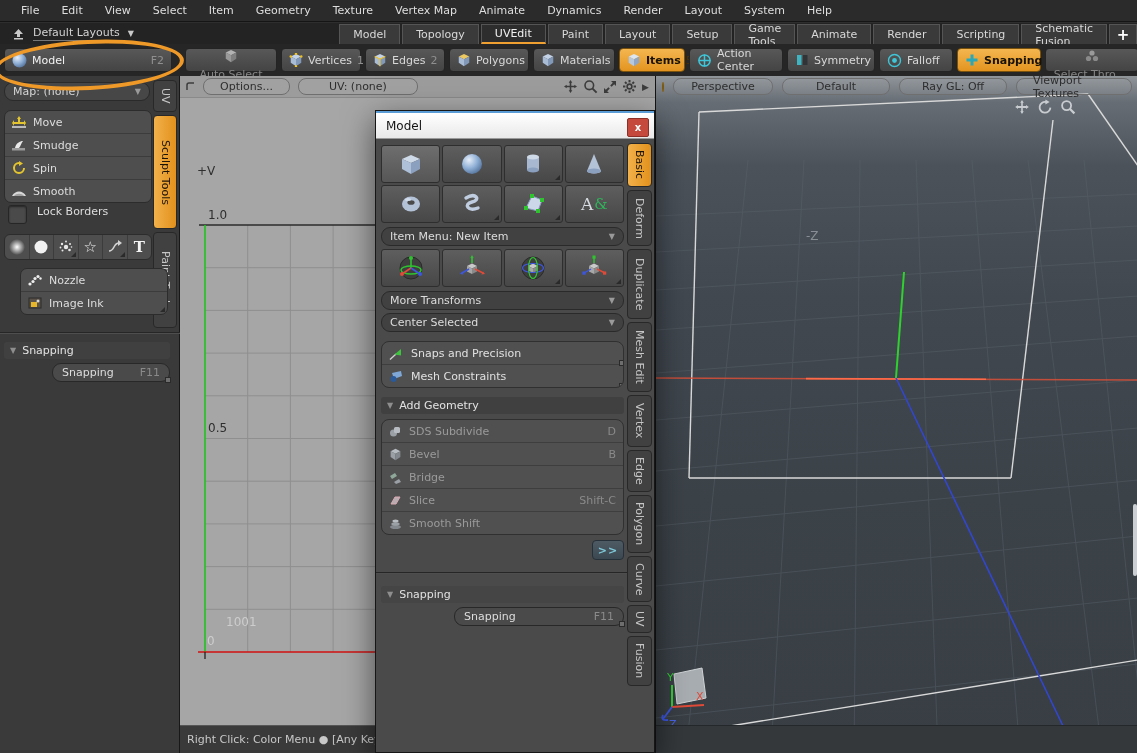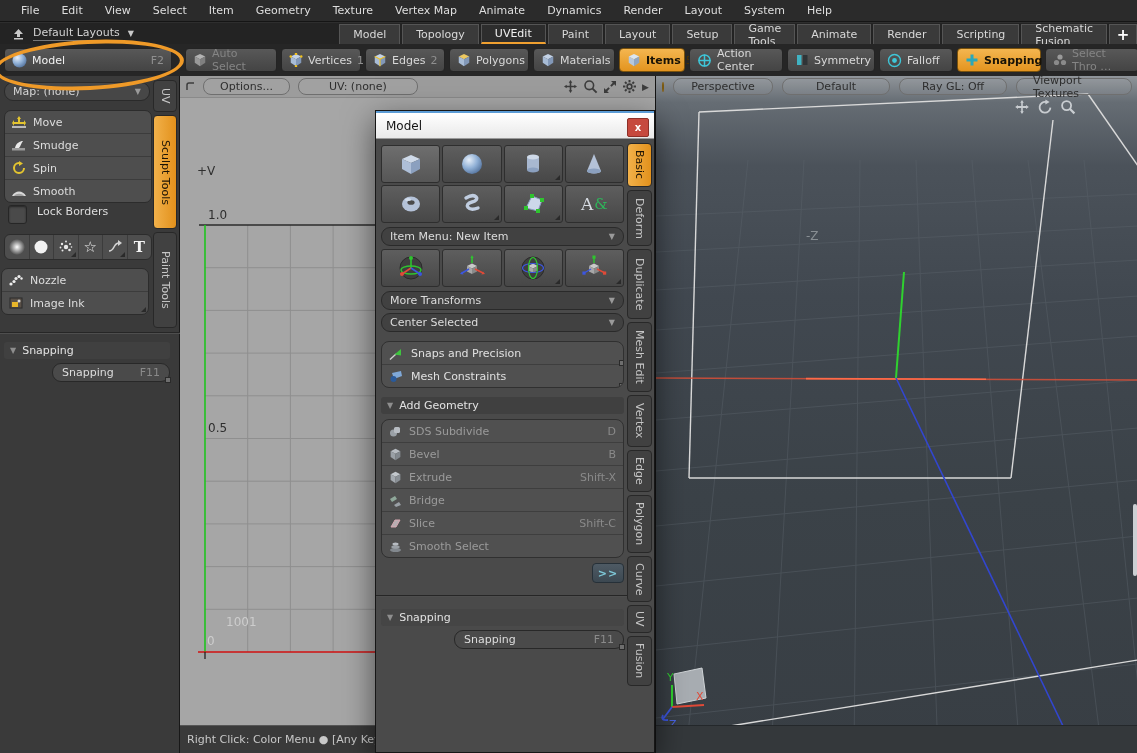--- a/index.html
+++ b/index.html
@@ -19,21 +19,21 @@
         display:flex;align-items:center;justify-content:center;padding:0 13px;margin-top:1px;}
   .ltab.active{background:#2d2d2d;border-bottom:2px solid #f0a030;color:#f0f0f0;}
   .ltab.plus{min-width:26px;padding:0;font-size:15px;font-weight:bold;color:#fff;}
   
   .toolbar{position:absolute;left:0;top:44px;width:1137px;height:32px;background:#262626;border-bottom:1px solid #151515;}
   .tbtn{height:24px;border-radius:4px;background:linear-gradient(#585858,#444444);border:1px solid #242424;
         display:flex;align-items:center;gap:5px;padding:0 7px;color:#d8d8d8;box-sizing:border-box;position:relative;}
   .tbtn .badge{margin-left:auto;color:#8f8f8f;}
   .tbtn.orange{background:linear-gradient(#f4b650,#e3941f);color:#181206;border-color:#7a520c;}
   .tbtn.orange .badge{color:#4a3000;}
-  .tbtn.disabled{color:#858585;}
+  .tbtn.disabled{color:#858585;flex-direction:column;}
   .tbar-row{position:absolute;left:185px;top:4px;display:flex;gap:4px;}
   .model-btn{position:absolute;left:4px;top:4px;width:168px;}
   .model-btn .sc{margin-left:auto;color:#8f8f8f;}
   .annot{position:absolute;left:-6px;top:40px;width:182px;height:42px;border:4px solid #ef9a28;border-radius:50%;
          transform:rotate(-3deg);pointer-events:none;z-index:60;}
   
   .sidebar{position:absolute;left:0;top:76px;width:180px;height:677px;background:#3a3a3a;border-right:1px solid #181818;box-sizing:border-box;}
   .drop{height:19px;background:#474747;border:1px solid #2a2a2a;border-radius:9px;display:flex;align-items:center;
         padding:0 8px;color:#d6d6d6;box-sizing:border-box;}
   .drop .chev{margin-left:auto;color:#9a9a9a;font-size:8px;}
@@ -378,21 +378,21 @@
       <span class="bcell" style="color:#e8e8e8;font-size:15px">☆</span>
       <span class="bcell notch">
           <svg width="18" height="18">
             <path d="M3 13 C9 13 7 5 13 5" fill="none" stroke="#d2d2d2" stroke-width="1.6"></path>
             <path d="M12 2 L16 5 L12 8 Z" fill="#d2d2d2"></path>
           </svg>
         </span>
       <span class="bcell" style="color:#f4f4f4;font-size:15px;font-family:'DejaVu Serif',serif;font-weight:bold">T</span>
     </div>
 
-    <div class="sgroup" style="position:absolute;left:1px;top:192px;width:146px">
+    <div class="sgroup" style="position:absolute;left:20px;top:192px;width:146px">
       <div class="srow">
         <span class="icon">
             <svg width="16" height="14">
               <g fill="#eeeeee">
                 <circle cx="3" cy="11" r="1.6"></circle>
                 <circle cx="6" cy="8.5" r="1.6"></circle>
                 <circle cx="8" cy="5.5" r="1.6"></circle>
                 <circle cx="11" cy="3.5" r="1.6"></circle>
                 <circle cx="13.5" cy="5.5" r="1.2"></circle>
               </g>
@@ -755,31 +755,20 @@
                 <polygon points="2,4 8,7 14,4 8,1" fill="#b7bcc2"></polygon>
                 <polygon points="2,4 8,7 8,15 2,11" fill="#9aa0a6"></polygon>
                 <polygon points="8,7 14,4 14,11 8,15" fill="#82888e"></polygon>
               </svg>
             </span>
           <span>Bevel</span>
           <span class="sc">B</span>
         </div>
         <div class="prow dis">
           <span class="icon">
-              <svg width="13" height="13" viewBox="0 0 16 16">
-                <polygon points="2,4 8,7 14,4 8,1" fill="#c2c7cc"></polygon>
-                <polygon points="2,4 8,7 8,15 2,11" fill="#a4aab0"></polygon>
-                <polygon points="8,7 14,4 14,11 8,15" fill="#8a9096"></polygon>
-              </svg>
-            </span>
-          <span>Extrude</span>
-          <span class="sc">Shift-X</span>
-        </div>
-        <div class="prow dis">
-          <span class="icon">
               <svg width="13" height="13">
                 <polygon points="1,5 6,2 8,5 3,8" fill="#8fa89a"></polygon>
                 <polygon points="5,11 10,8 12,11 7,13" fill="#9aa0a6"></polygon>
               </svg>
             </span>
           <span>Bridge</span>
           <span class="sc"></span>
         </div>
         <div class="prow dis">
           <span class="icon">
@@ -791,21 +780,21 @@
           <span class="sc">Shift-C</span>
         </div>
         <div class="prow dis">
           <span class="icon">
               <svg width="13" height="13">
                 <ellipse cx="6.5" cy="10" rx="5.5" ry="2" fill="#82888e"></ellipse>
                 <ellipse cx="6.5" cy="7" rx="4.2" ry="1.8" fill="#9aa0a6"></ellipse>
                 <ellipse cx="6.5" cy="4" rx="3" ry="1.5" fill="#b7bcc2"></ellipse>
               </svg>
             </span>
-          <span>Smooth Select</span>
+          <span>Smooth Shift</span>
           <span class="sc"></span>
         </div>
       </div>
 
       <div style="display:flex">
           <span class="morebtn">&gt;&gt;</span>
         </div>
 
       <div class="divider" style="margin:12px -5px 0 -5px"></div>
 

